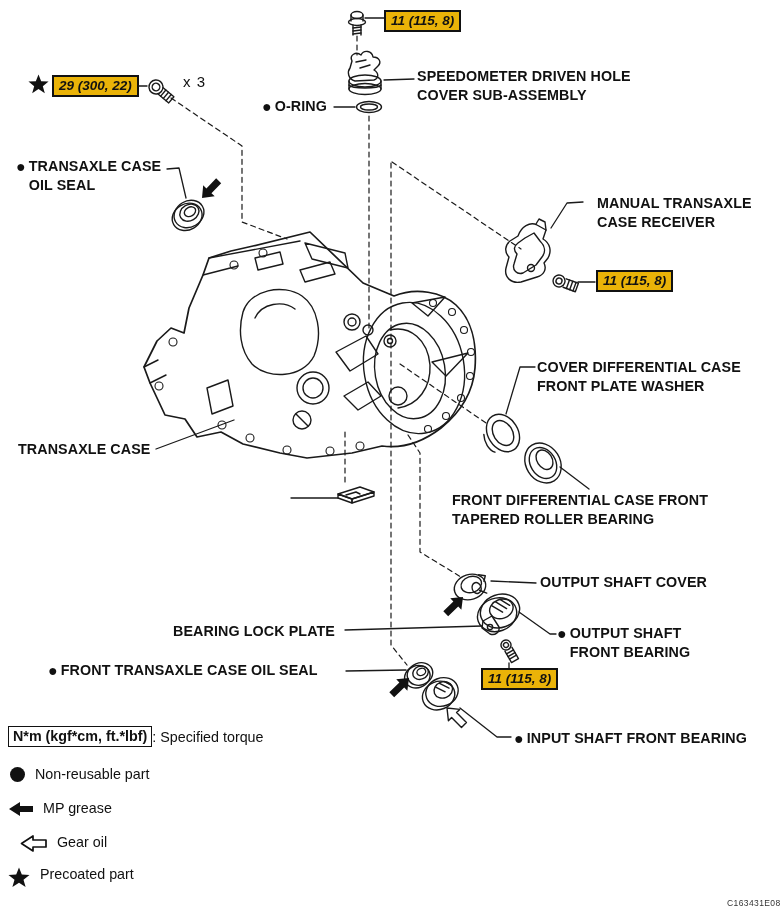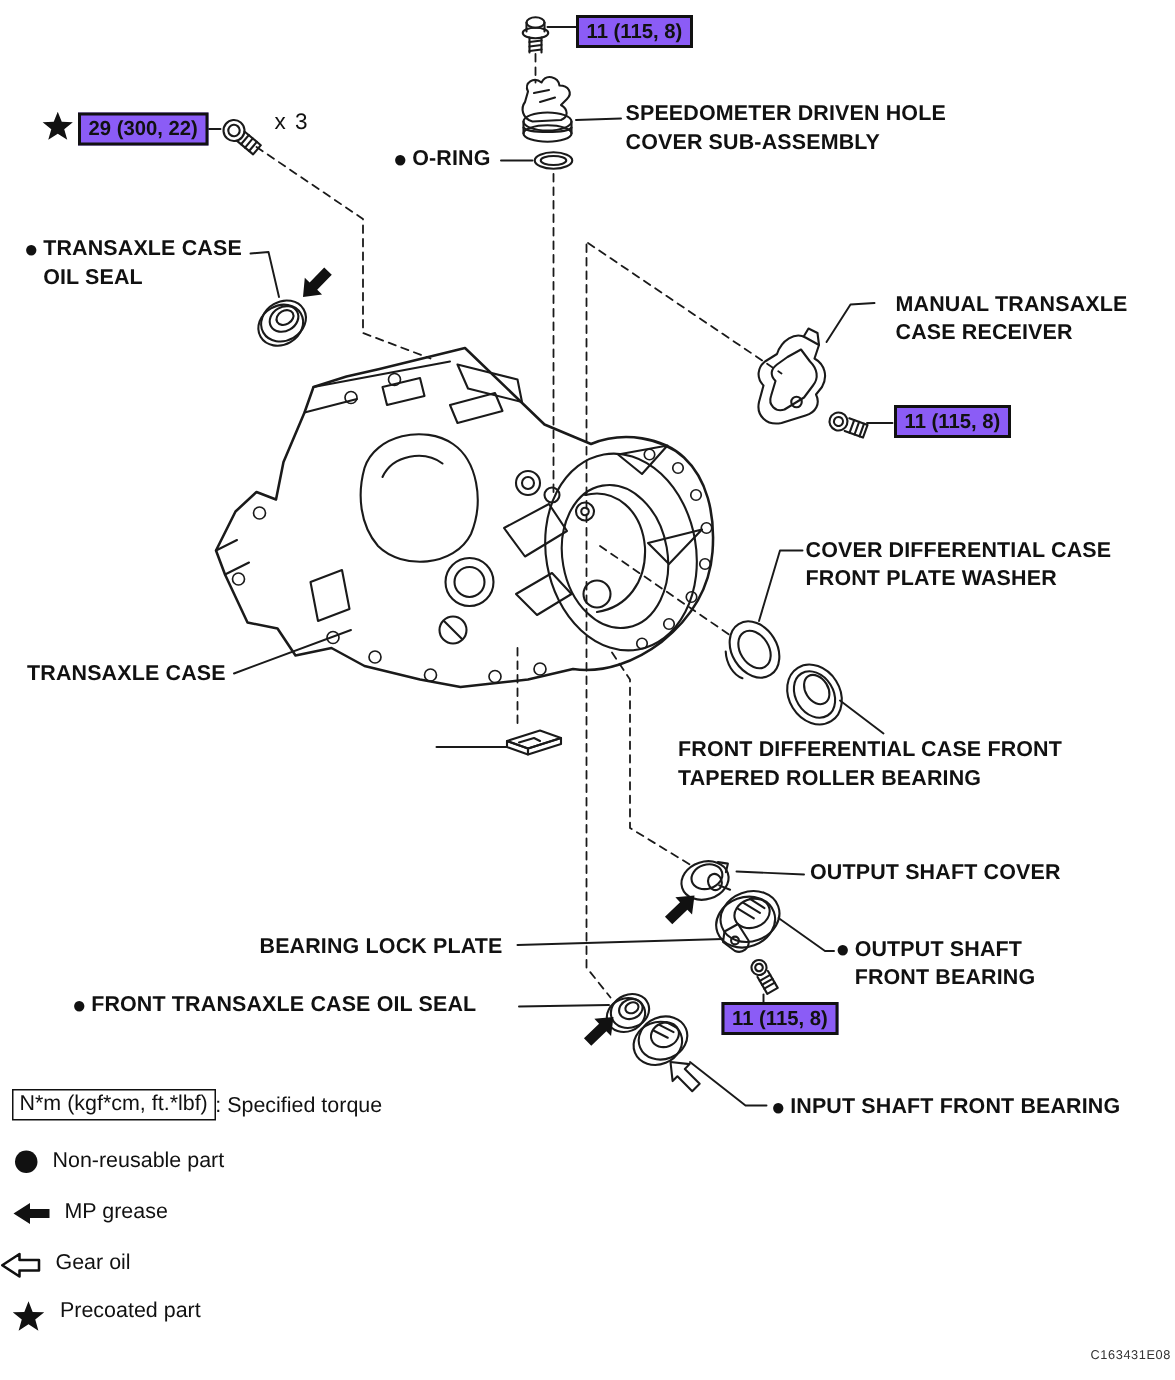--- a/index.html
+++ b/index.html
@@ -4,27 +4,27 @@
 <style>
   html,body{margin:0;padding:0;background:#fff;}
   #stage{position:relative;width:783px;height:920px;background:#fff;overflow:hidden;
          font-family:"Liberation Sans","DejaVu Sans",sans-serif;color:#111;}
   #art{position:absolute;left:0;top:0;}
   .lbl{position:absolute;display:flex;align-items:flex-start;font-size:14.3px;
        line-height:19px;letter-spacing:.1px;white-space:nowrap;color:#111;font-weight:bold;}
   .blt{font-size:16px;line-height:19px;margin-right:3px;}
   .blt:empty{display:none;}
   .tqbox{position:absolute;border:2px solid #111;padding:0 5px;font-size:13.5px;
-         font-weight:bold;line-height:18px;white-space:nowrap;background:#8b5cf6;}
+         font-weight:bold;line-height:18px;white-space:nowrap;background:#eab308;font-style:italic;}
   .x3{position:absolute;font-size:15px;letter-spacing:1px;margin-left:12px;}
   .starbox{position:absolute;}
   .legend-row{position:absolute;display:flex;gap:9px;
               font-size:14.3px;white-space:nowrap;}
   .unit-row{position:absolute;display:flex;align-items:center;font-size:14.3px;white-space:nowrap;}
-  .unit-box{border:1.6px solid #111;padding:0 4px;font-weight:normal;line-height:19px;}
+  .unit-box{border:1.6px solid #111;padding:0 4px;font-weight:bold;line-height:19px;}
   .figcode{position:absolute;font-size:8.5px;color:#333;letter-spacing:.4px;}
 </style>
 </head>
 <body>
 
 <div id="stage">
 
   <svg id="art" width="783" height="920" viewBox="0 0 783 920">
     <g stroke="#1a1a1a" fill="none" stroke-width="1.4" stroke-linecap="round" stroke-linejoin="round">
 
@@ -335,21 +335,21 @@
     <span>Non-reusable part</span>
   </div>
 
   <div class="legend-row" style="left:8px;top:800px">
     <svg width="26" height="18" viewBox="0 0 26 18">
       <path fill="#111" d="M1,9 L12,2 L12,6 L25,6 L25,12 L12,12 L12,16 Z"></path>
     </svg>
     <span>MP grease</span>
   </div>
 
-  <div class="legend-row" style="left:0;top:834px">
+  <div class="legend-row" style="left:20px;top:834px">
     <svg width="28" height="19" viewBox="0 0 28 19">
       <path fill="#fff" stroke="#111" stroke-width="1.7" stroke-linejoin="round" d="M1.5,9.5 L13,2 L13,6 L26,6 L26,13 L13,13 L13,17 Z"></path>
     </svg>
     <span>Gear oil</span>
   </div>
 
   <div class="legend-row" style="left:7px;top:866px">
     <svg width="24" height="24" viewBox="0 0 24 24">
       <path fill="#111" d="M12,1.5 L14.8,8.6 22.5,8.9 16.5,13.7 18.6,21.1 12,16.8 5.4,21.1 7.5,13.7 1.5,8.9 9.2,8.6 Z"></path>
     </svg>

